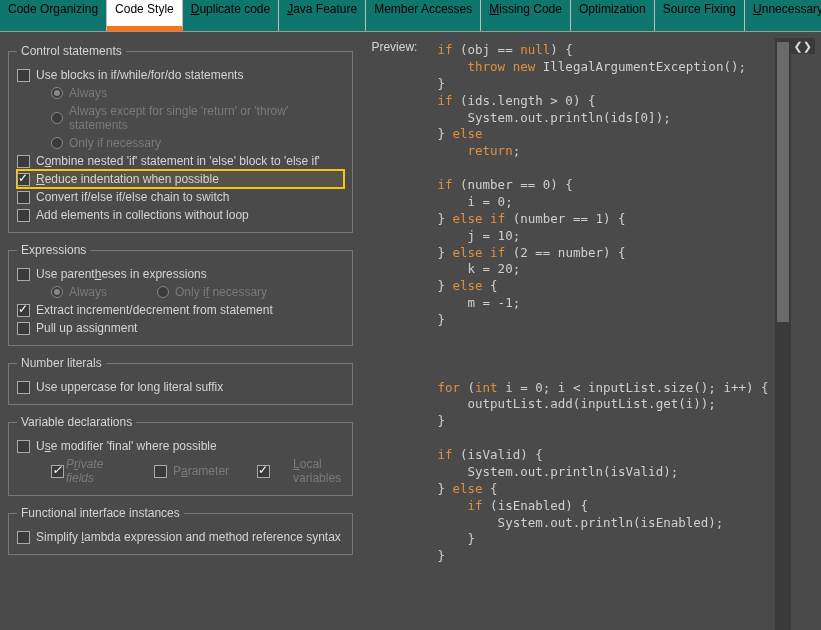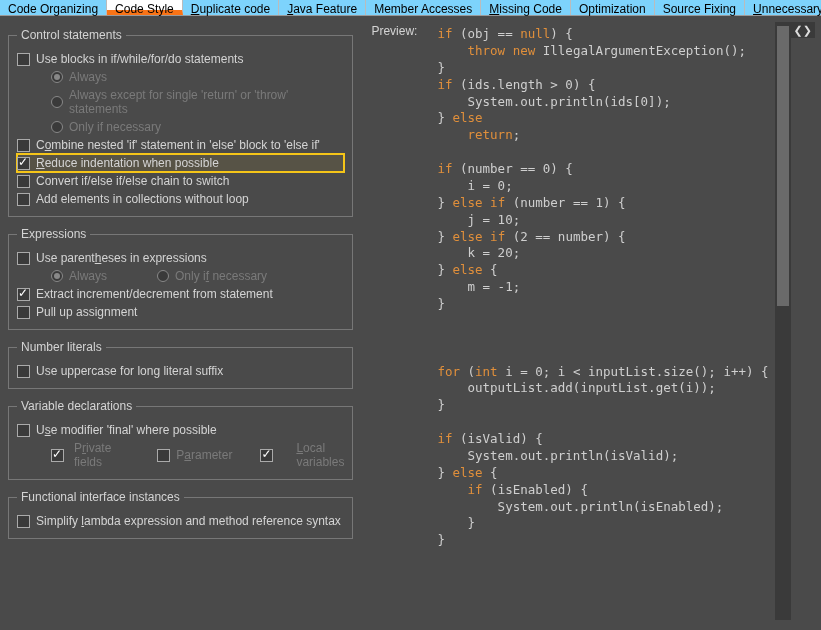--- a/index.html
+++ b/index.html
@@ -7,24 +7,24 @@
     font-family: "Segoe UI", Tahoma, sans-serif;
     font-size: 12px;
     background: #4a4a4a;
     color: #d4d4d4;
     width: 821px;
     height: 630px;
     overflow: hidden;
   }
   .tabbar {
     display: flex;
-    background: #7dd3fc;
+    background: #0f766e;
     color: #000;
     border-bottom: 1px solid #999;
-    height: 16px;
+    height: 32px;
     font-size: 12px;
     text-align: right;
   }
   .tab {
     padding: 2px 8px;
     border-right: 1px solid #bbb;
     cursor: pointer;
     white-space: nowrap;
   }
   .tab.active {
@@ -241,21 +241,21 @@
       </div>
     </fieldset>
 
     <fieldset class="group">
       <legend>Variable declarations</legend>
       <div class="row">
         <span class="cb"></span>
         <span><span>U</span><span class="u">s</span><span>e modifier 'final' where possible</span></span>
       </div>
       <div class="row indent disabled" style="gap:28px;">
-        <span style="display:flex;align-items:center;gap:10px;">
+        <span style="display:flex;align-items:center;gap:2px;font-style:italic;">
           <span class="cb checked"></span>
           <span><span>P</span><span class="u">r</span><span>ivate fields</span></span>
         </span>
         <span style="display:flex;align-items:center;gap:6px;margin-left:12px;">
           <span class="cb"></span>
           <span><span>P</span><span class="u">a</span><span>rameter</span></span>
         </span>
         <span style="display:flex;align-items:center;gap:23px;">
           <span class="cb checked"></span>
           <span><span class="u">L</span><span>ocal variables</span></span>

